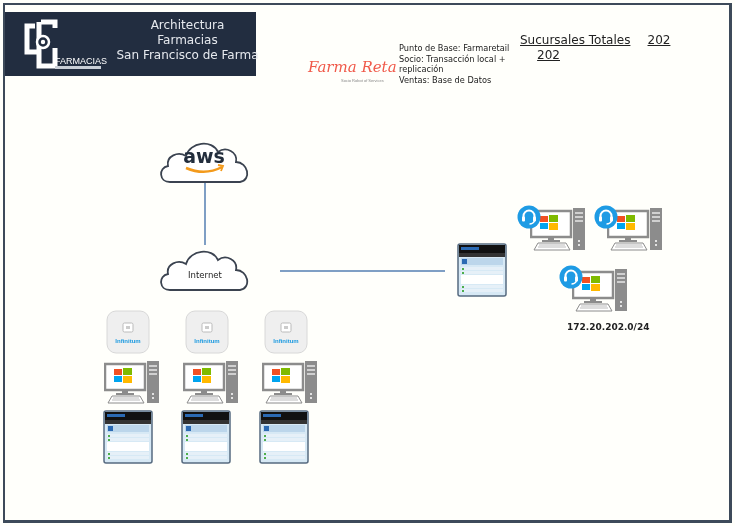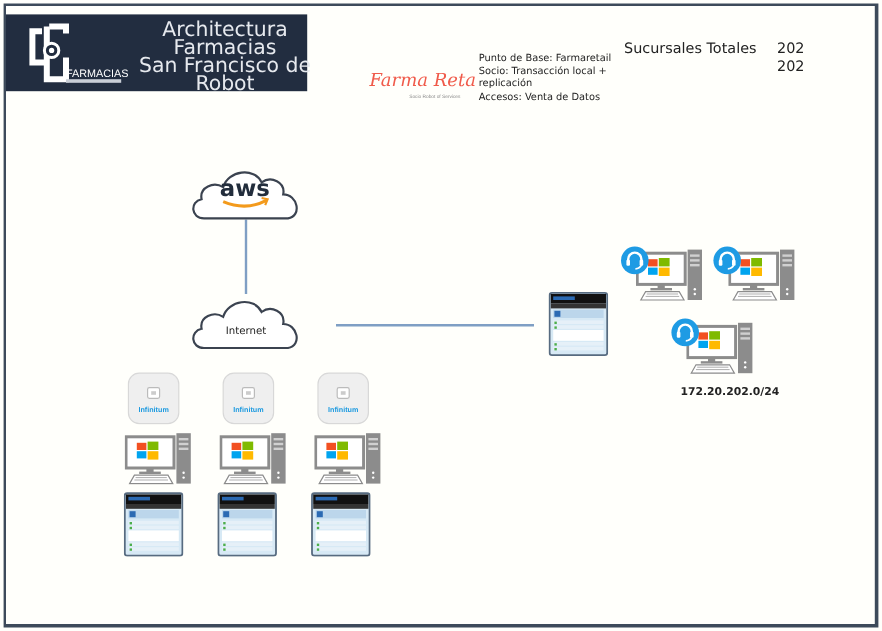--- a/index.html
+++ b/index.html
@@ -13,32 +13,32 @@
     border: 2px solid #3d4a5a; border-bottom-width: 3px; border-right-width: 3px;
     background: #fffffb;
   }
   .banner {
     position: absolute; left: 5px; top: 12px; width: 251px; height: 64px;
     background: #222d40;
   }
   .logo-mark { position: absolute; left: 10px; top: 6px; }
   .banner-title {
     position: absolute; left: 110px; top: 6px; width: 145px;
-    color: #e6e9ee; font-size: 17px; line-height: 15px; text-align: center;
+    color: #e6e9ee; font-size: 12px; line-height: 15px; text-align: center;
   }
   .farma-retail { position: absolute; left: 306px; top: 55px; }
   .info-text {
     position: absolute; left: 399px; top: 43px;
     font-size: 8.2px; line-height: 10.5px; color: #222;
   }
   .totals {
     position: absolute; left: 520px; top: 33px;
     font-size: 12px; line-height: 15px; color: #222;
   }
-  .totals .row { display: flex; justify-content: flex-end; }
+  .totals .row { display: flex; justify-content: flex-start; text-decoration: underline; }
   .totals .lbl { text-align: right; }
   .totals .val { width: 40px; text-align: right; }
   svg.diagram { position: absolute; left: 0; top: 0; }
   .subnet-label {
     position: absolute; left: 567px; top: 322px;
     font-size: 9px; color: #222; font-weight: bold;
   }
   .aws-text { font-family: "DejaVu Sans", sans-serif; }
 </style>
 </head>
@@ -52,34 +52,34 @@
     <path d="M26 4 h14 v6" fill="none" stroke="#fff" stroke-width="5"></path>
     <path d="M24 4 v44 h16 v-18" fill="none" stroke="#fff" stroke-width="5"></path>
     <circle cx="28" cy="24" r="6" fill="#222d40" stroke="#fff" stroke-width="2.5"></circle>
     <circle cx="28" cy="24" r="2.2" fill="#fff"></circle>
     <text x="40" y="46" fill="#fff" font-size="9" font-family="Liberation Sans, sans-serif">FARMACIAS</text>
     <rect x="40" y="48" width="46" height="3" fill="#c9ced6"></rect>
   </svg>
   <div class="banner-title">
     <div>Architectura</div>
     <div>Farmacias</div>
-    <div>San Francisco de Robot</div>
+    <div>San Francisco de Farma</div>
   </div>
 </div>
 
 <svg class="farma-retail" width="90" height="32" viewBox="0 0 90 32">
   <text x="2" y="17" fill="#f05a4a" font-size="15" font-style="italic" font-family="DejaVu Serif, serif">Farma Retail</text>
   <text x="35" y="27" fill="#888" font-size="4" font-family="Liberation Sans, sans-serif">Socio Robot of Services</text>
 </svg>
 
 <div class="info-text">
   <div>Punto de Base: Farmaretail</div>
   <div>Socio: Transacción local +</div>
   <div>replicación</div>
-  <div>Accesos: Venta de Datos</div>
+  <div>Ventas: Base de Datos</div>
 </div>
 
 <div class="totals">
   <div class="row">
     <span class="lbl">Sucursales Totales</span>
     <span class="val">202</span>
   </div>
   <div class="row">
     <span class="val">202</span>
   </div>

